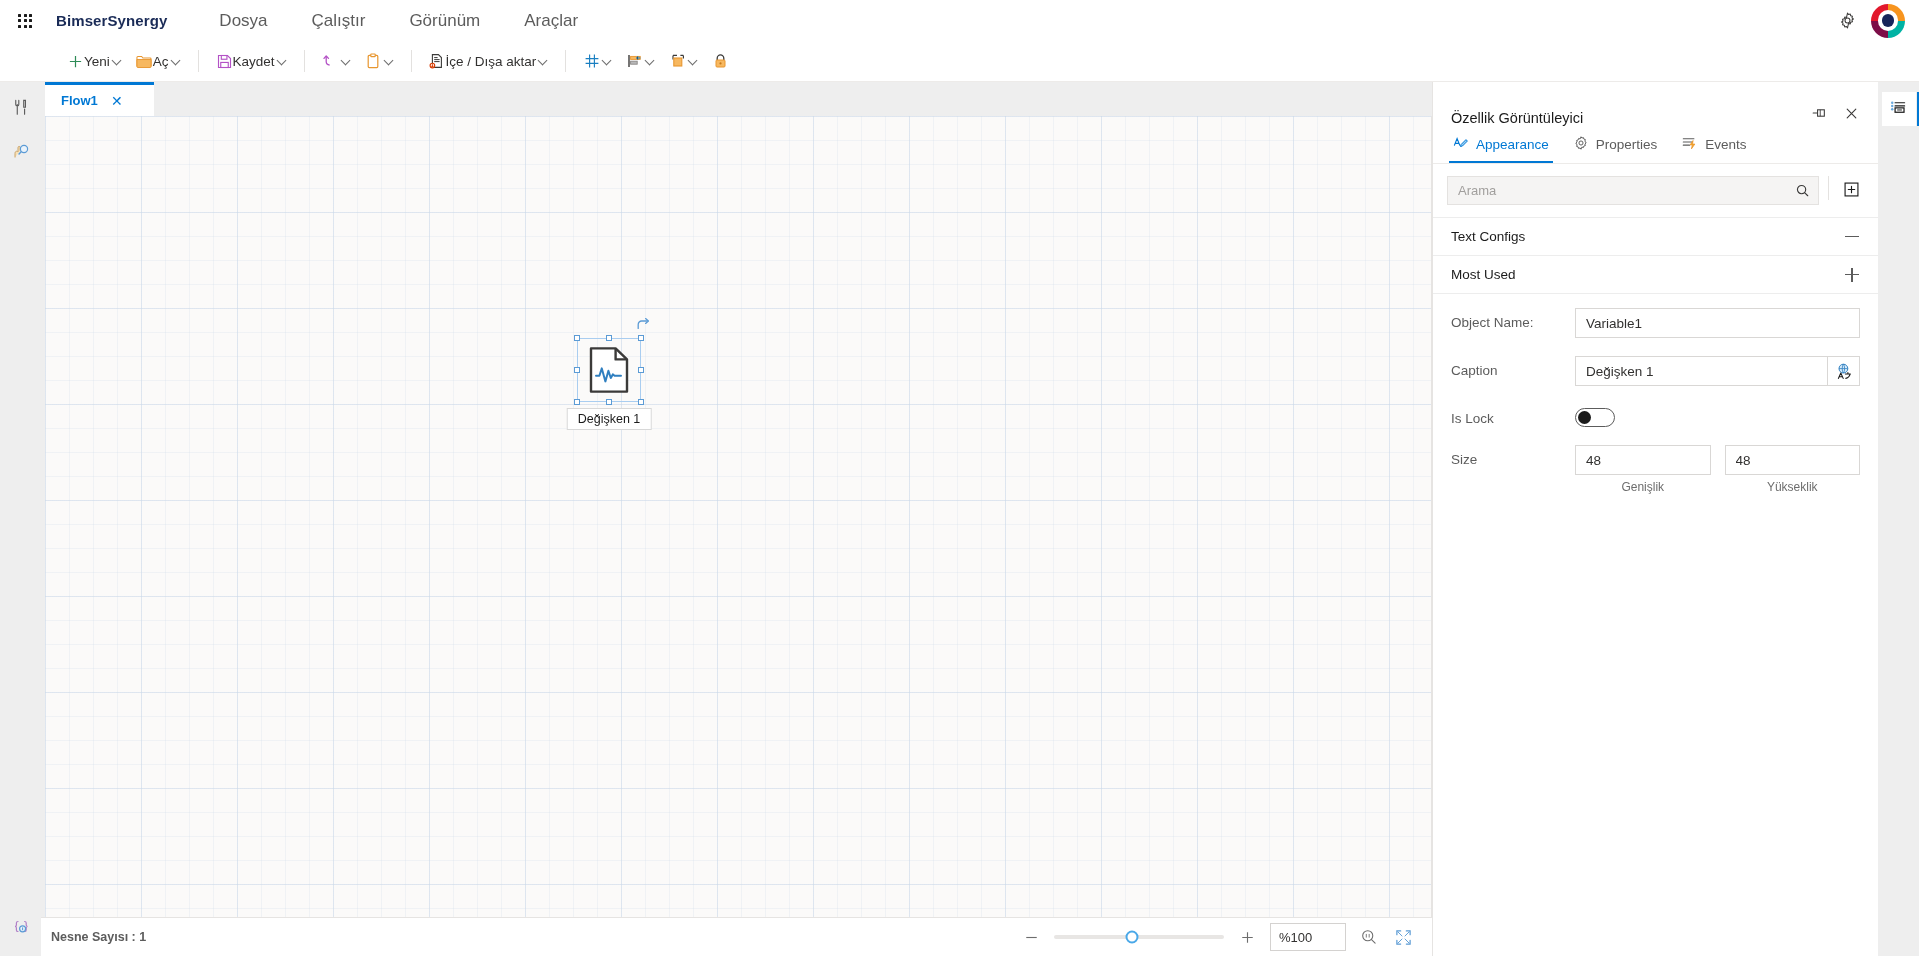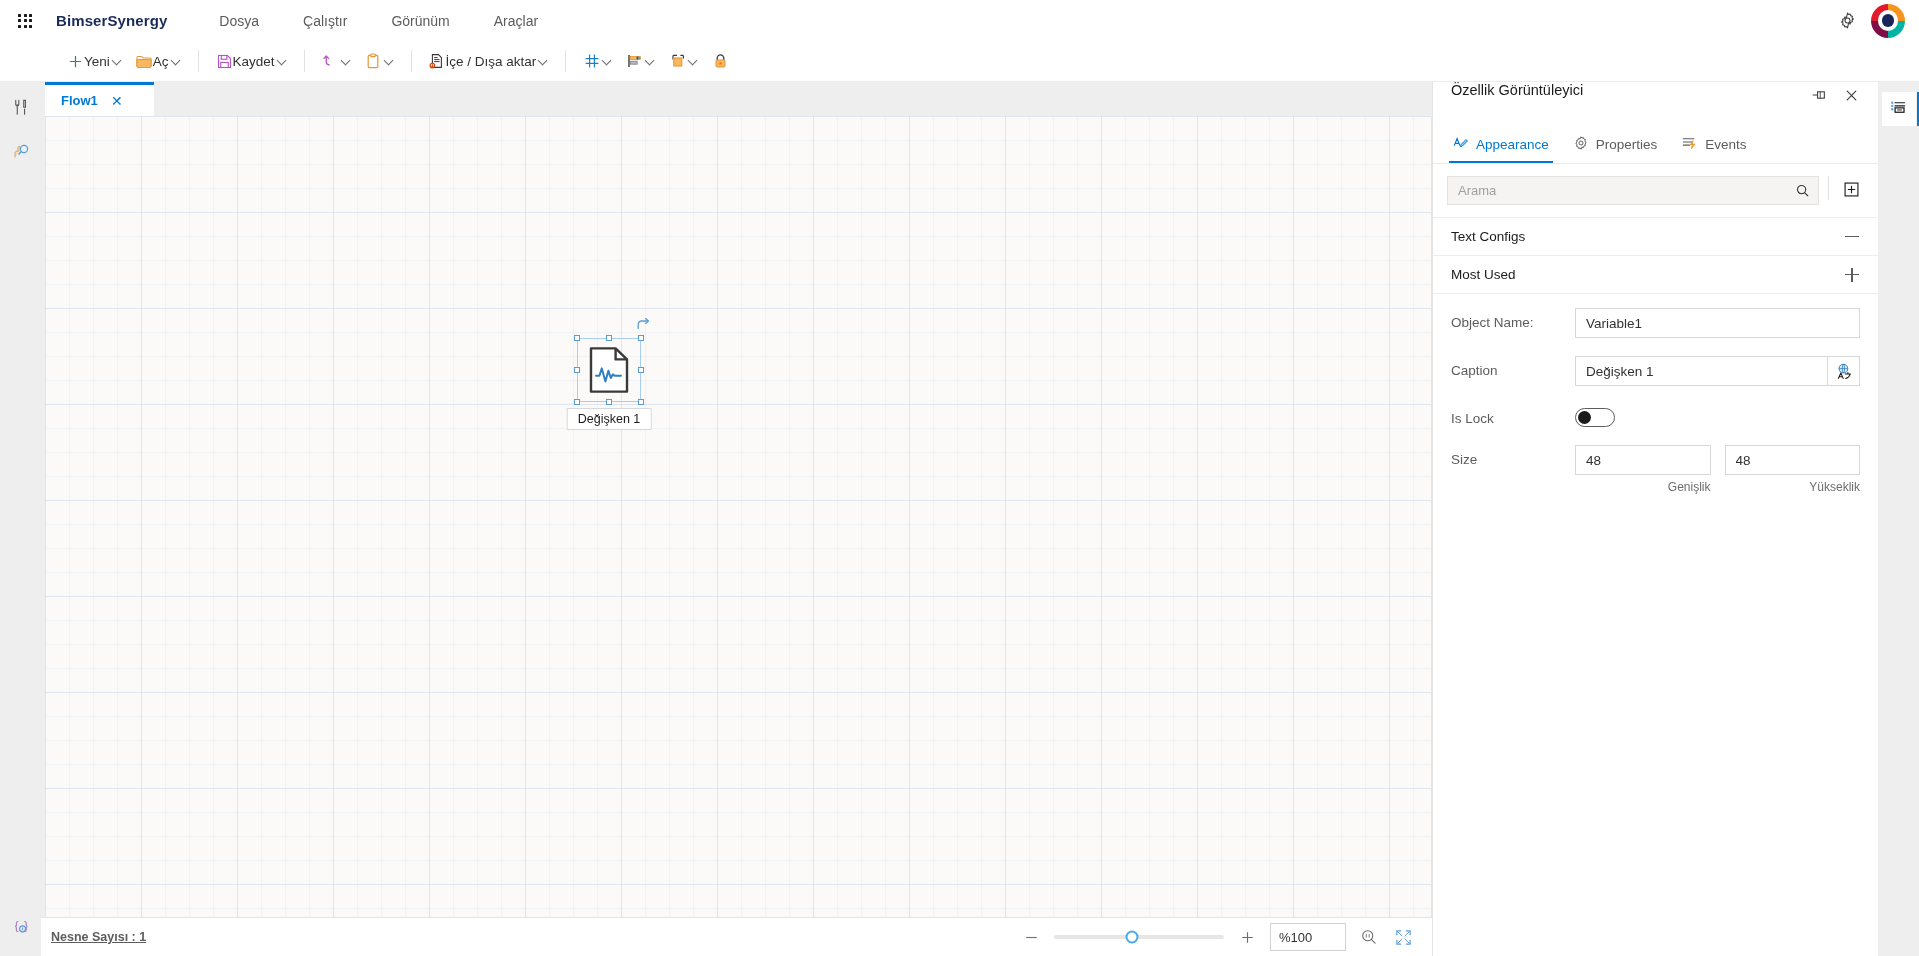--- a/index.html
+++ b/index.html
@@ -40,21 +40,21 @@
     gap: 2.5px;
   }
   .waffle-grid i { display: block; width: 3px; height: 3px; background: #1b1b1b; border-radius: 0.5px; }
   .brand {
     font-size: 15px; font-weight: bold; color: #1a2b57;
     margin-left: 12px; margin-right: 30px; letter-spacing: .1px;
     white-space: nowrap;
   }
   .menu-items { display: flex; align-items: center; gap: 0px; }
   .menu-item {
-    font-size: 14px; color: #5c5c5c;
+    font-size: 17px; color: #5c5c5c;
     padding: 8px 22px; cursor: pointer; border-radius: 2px; white-space: nowrap;
   }
   .menubar-right { margin-left: auto; display: flex; align-items: center; gap: 8px; padding-right: 4px; }
   .gear-btn {
     width: 32px; height: 32px; display: flex; align-items: center; justify-content: center;
     cursor: pointer; border-radius: 2px;
   }
   .avatar {
     width: 34px; height: 34px; border-radius: 50%;
     position: relative; overflow: hidden; cursor: pointer; flex: 0 0 auto;
@@ -188,21 +188,21 @@
     padding: 3px 10px; white-space: nowrap;
   }
 
   
   .statusbar {
     height: 39px; min-height: 39px;
     background: #ffffff; border-top: 1px solid #e6e4e2;
     display: flex; align-items: center;
     padding: 0 18px 0 10px; position: relative;
   }
-  .status-text { font-size: 12.5px; color: #5c5c5c; font-weight: bold; text-decoration: underline; }
+  .status-text { font-size: 12.5px; color: #5c5c5c; font-weight: bold; }
   .zoom-ctrls { margin-left: auto; display: flex; align-items: center; gap: 12px; }
   .zoom-icon-btn {
     width: 22px; height: 22px; display: flex; align-items: center; justify-content: center;
     cursor: pointer; color: #6d6d6d; font-size: 17px; line-height: 1; user-select: none;
   }
   .slider { position: relative; width: 170px; height: 18px; display: flex; align-items: center; cursor: pointer; }
   .slider-track { width: 100%; height: 4px; background: #e8e6e4; border-radius: 2px; }
   .slider-thumb {
     position: absolute; left: 46%; top: 50%; transform: translate(-50%,-50%);
     width: 13px; height: 13px; border-radius: 50%;
@@ -215,21 +215,21 @@
   }
 
   
   .prop-panel {
     width: 446px; min-width: 446px; background: #ffffff;
     display: flex; flex-direction: column;
     border-left: 1px solid #e6e4e2;
     position: relative; z-index: 20;
   }
   .pp-header {
-    height: 44px; min-height: 44px; display: flex; align-items: flex-start;
+    height: 44px; min-height: 44px; display: flex; align-items: flex-end;
     padding: 0 14px 0 18px;
   }
   .pp-title { font-size: 14.5px; color: #1b1b1b; }
   .pp-header-actions { margin-left: auto; display: flex; align-items: center; gap: 6px; }
   .pp-icon-btn {
     width: 26px; height: 26px; display: flex; align-items: center; justify-content: center;
     cursor: pointer; color: #3b3a39; border-radius: 2px;
   }
   .pp-tabs {
     display: flex; align-items: flex-end; gap: 4px;
@@ -301,21 +301,21 @@
     background: #ffffff; display: flex; align-items: center; justify-content: center;
     cursor: pointer;
   }
   .toggle {
     width: 40px; height: 19px; border-radius: 10px;
     border: 1px solid #5c5c5c; background: #ffffff;
     display: flex; align-items: center; padding: 0 2px; cursor: pointer; margin-top: 4px;
   }
   .toggle-knob { width: 13px; height: 13px; border-radius: 50%; background: #1b1b1b; }
   .size-group { display: flex; gap: 14px; flex: 1; }
-  .size-item { flex: 1; display: flex; flex-direction: column; align-items: flex-end; }
+  .size-item { flex: 1; display: flex; flex-direction: column; align-items: center; }
   .size-input {
     width: 100%; height: 30px; border: 1px solid #d9d7d5; background: #ffffff;
     font-size: 13.5px; color: #323130; padding: 0 10px; outline: none;
     font-family: "Liberation Sans", sans-serif;
   }
   .size-cap { font-size: 12px; color: #6d6d6d; margin-top: 5px; }
 
   
   .right-rail {
     width: 41px; min-width: 41px; background: #eeeeee;

